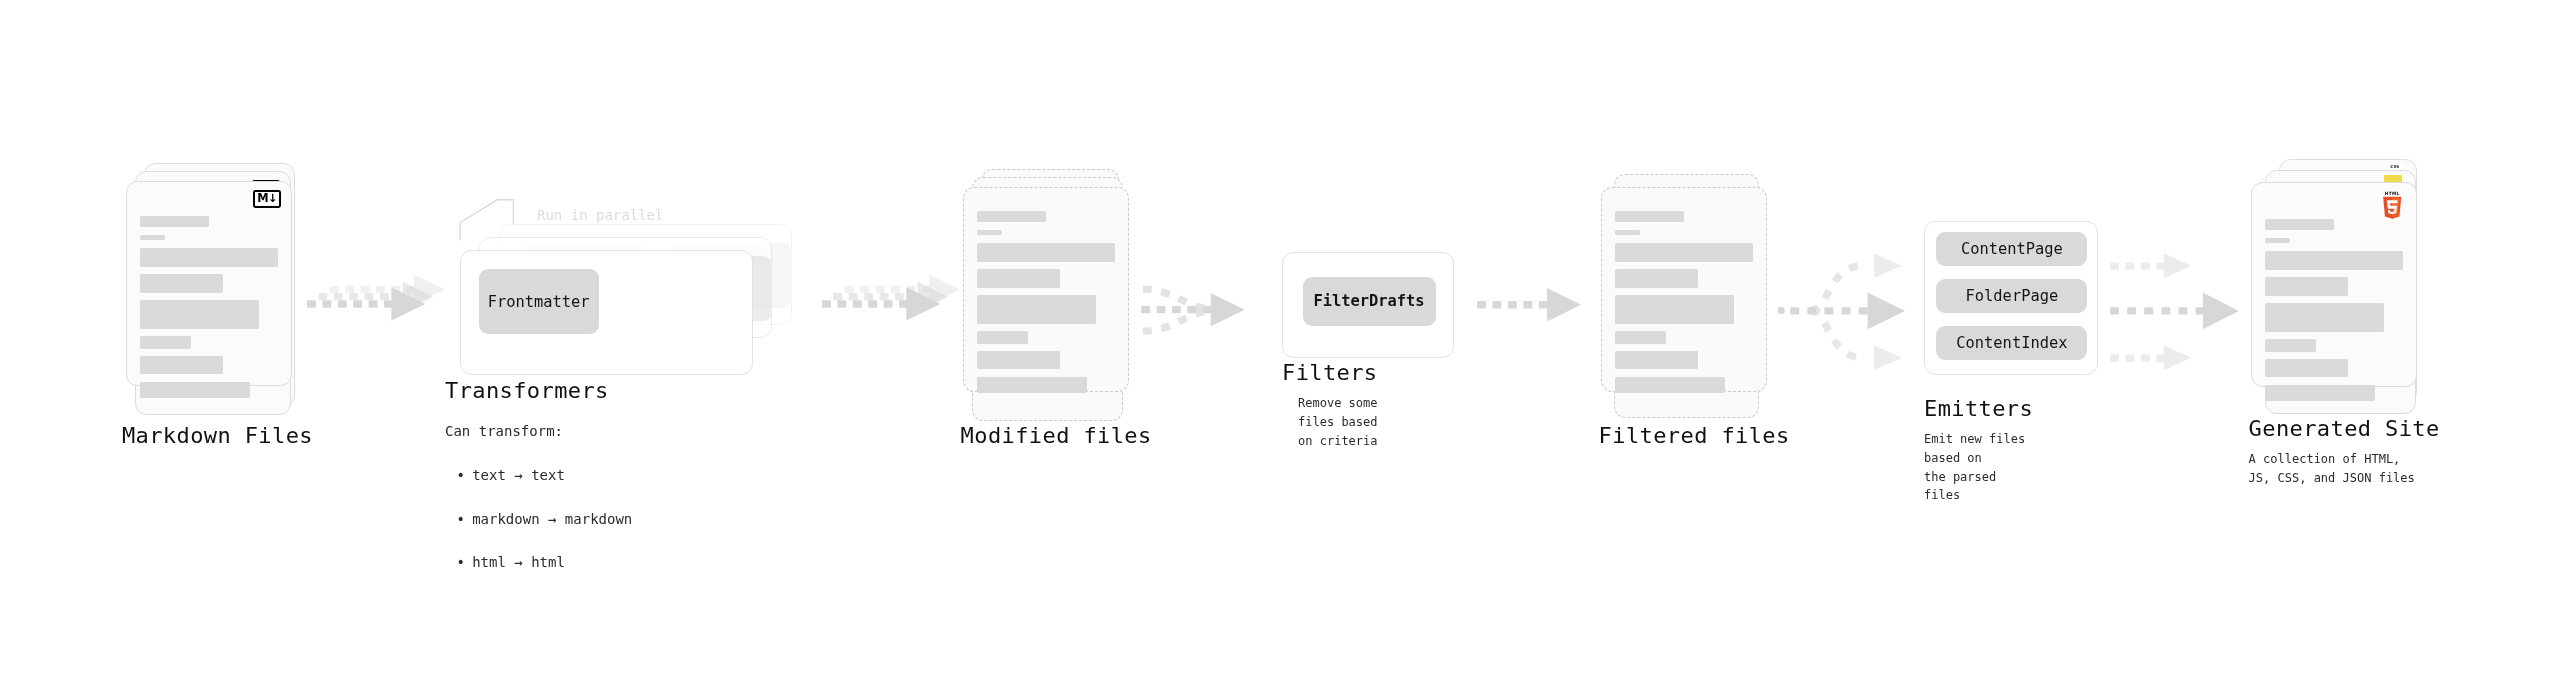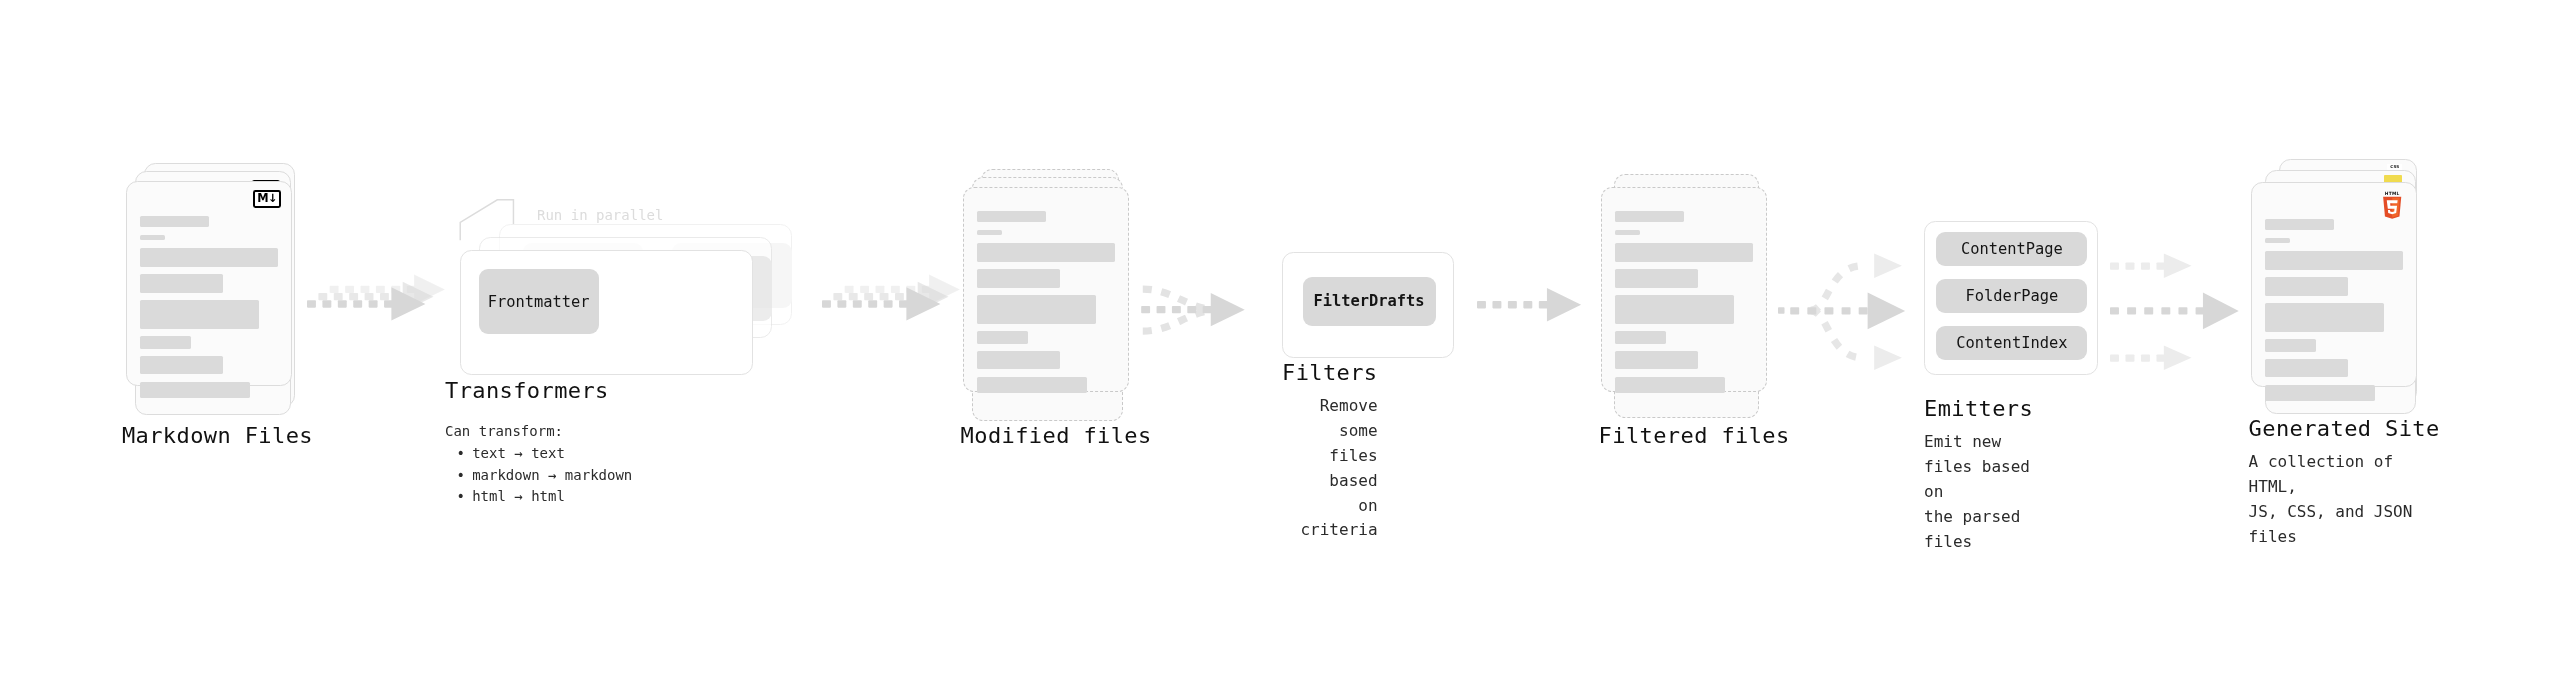--- a/index.html
+++ b/index.html
@@ -29,21 +29,21 @@
     font-family: "DejaVu Sans Mono", "Liberation Mono", monospace;
     font-size: 22px;
     font-weight: 400;
     color: #111111;
     letter-spacing: 0.4px;
     white-space: nowrap;
     line-height: 1.2;
   }
   .cap-sub {
     font-family: "DejaVu Sans Mono", "Liberation Mono", monospace;
-    font-size: 16px;
+    font-size: 12px;
     color: #2b2b2b;
     line-height: 1.55;
     white-space: pre-line;
     margin-top: 8.1px;
   }
   .cap-lead {
     font-family: "DejaVu Sans Mono", "Liberation Mono", monospace;
     font-size: 14px;
     color: #2b2b2b;
     line-height: 1.55;
@@ -51,21 +51,21 @@
   }
   .cap-list {
     list-style: none;
     margin: 0;
     padding: 0 0 0 11.4px;
     font-family: "DejaVu Sans Mono", "Liberation Mono", monospace;
     font-size: 14px;
     color: #2b2b2b;
     line-height: 1.55;
   }
-  .cap-list li { white-space: nowrap; }
+  .cap-list li { white-space: nowrap; margin-top: 22px; }
   .cap-list li::before {
     content: "\2022";
     margin-right: 7.3px;
   }
 
   
   .doc-stack { position: relative; }
   .doc {
     position: absolute;
     box-sizing: border-box;

